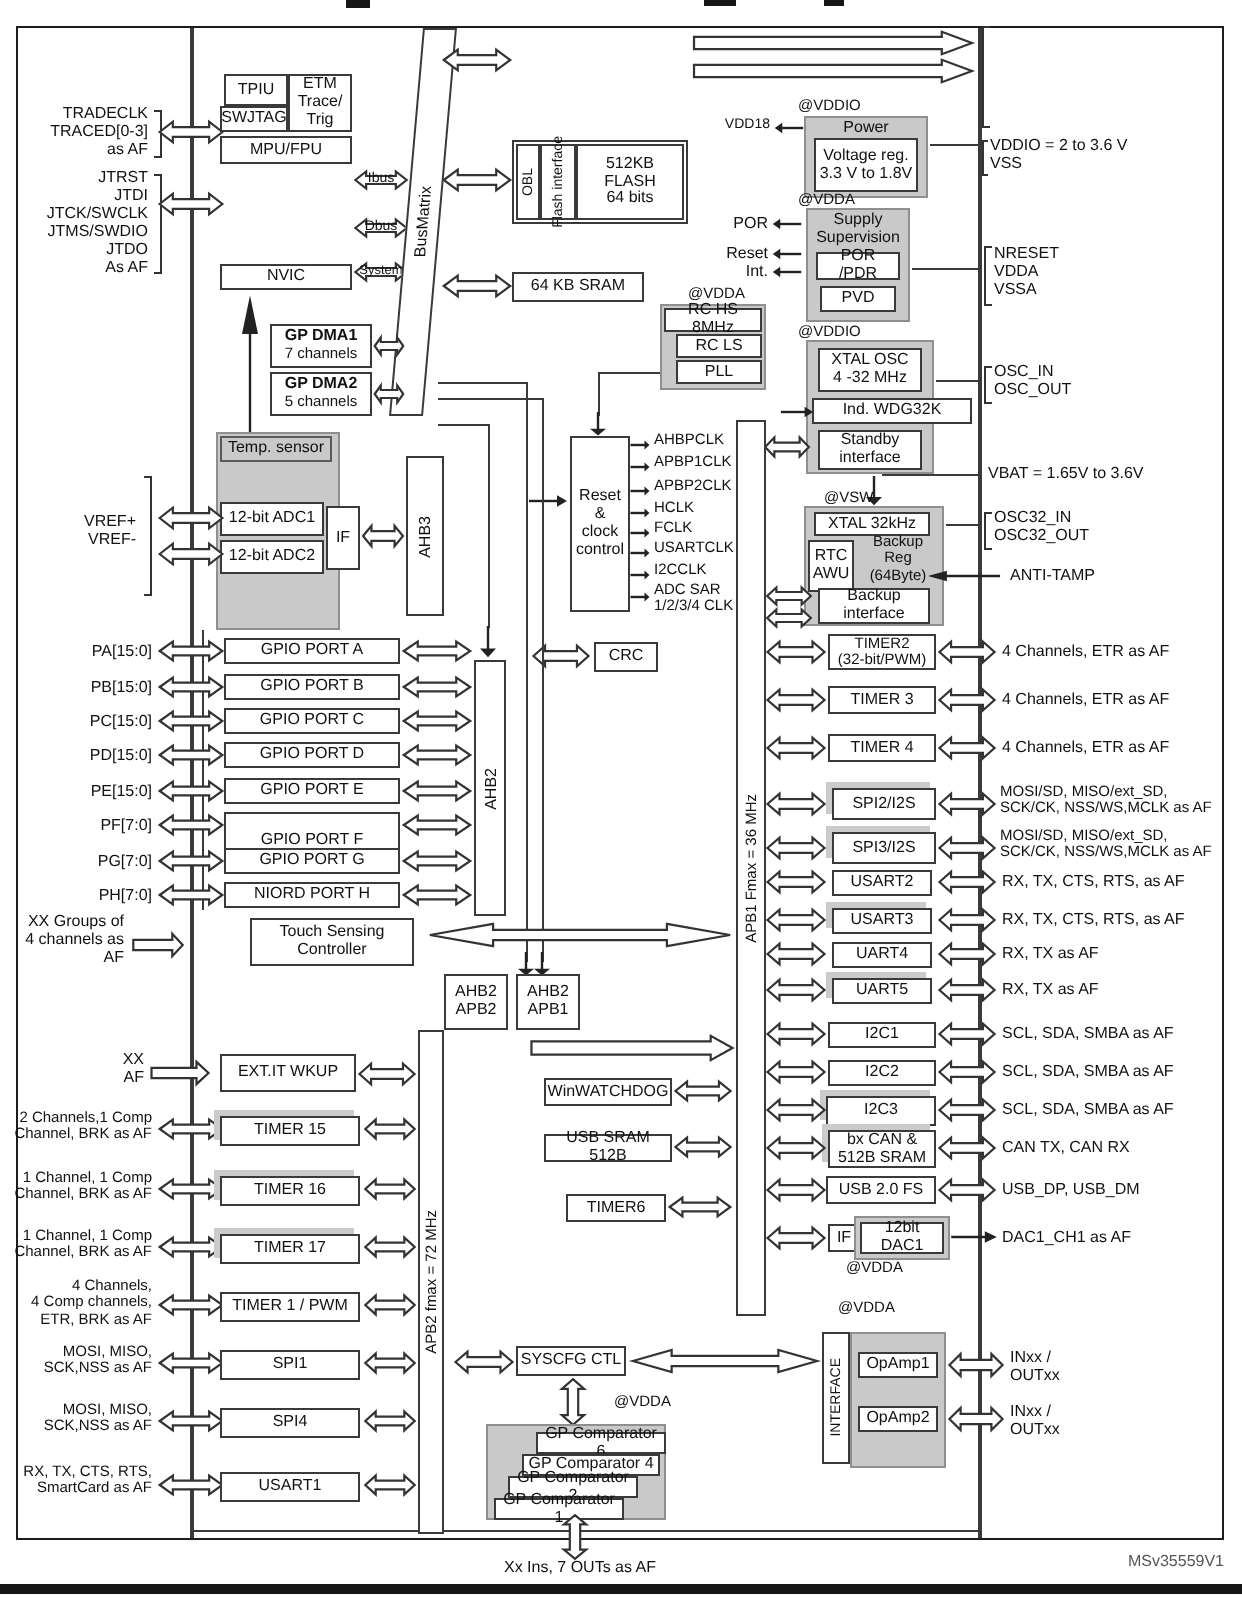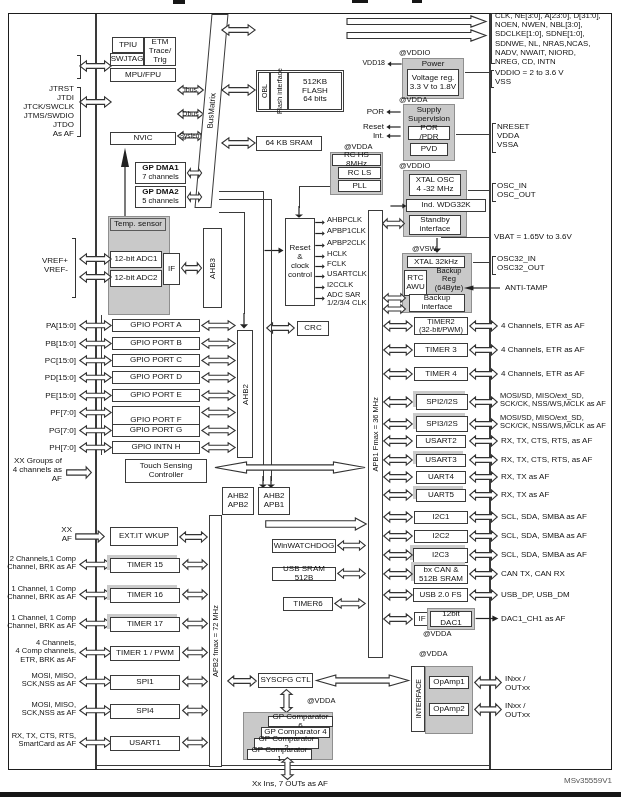--- a/index.html
+++ b/index.html
@@ -80,20 +80,23 @@
   <div class="mark" style="left:173px;top:0;width:12px;height:4px"></div>
   <div class="mark" style="left:352px;top:0;width:16px;height:3px"></div>
   <div class="mark" style="left:412px;top:0;width:10px;height:3px"></div>
 
   <div class="border-box" style="left:8px;top:13px;width:604px;height:757px"></div>
   <div class="vline" style="left:95px;top:14px;width:2px;height:755px"></div>
   <div class="vline" style="left:101px;top:315px;width:1px;height:140px"></div>
   <div class="vline" style="left:489px;top:14px;width:2px;height:755px"></div>
   <div class="hline" style="left:96px;top:765px;width:393px;height:1px"></div>
 
+  <div class="lb r" style="left:0;top:52px;width:74px">TRADECLK
+TRACED[0-3]
+as AF</div>
   <div class="bracket-r" style="left:77px;top:55px;width:4px;height:24px"></div>
   <svg class="arr" style="left:79px;top:60px" width="33" height="12" viewBox="0 0 40 14" preserveAspectRatio="none">
       <use href="#dh"></use>
     </svg>
   <div class="lb r" style="left:2px;top:84px;width:72px">JTRST
 JTDI
 JTCK/SWCLK
 JTMS/SWDIO
 JTDO
 As AF</div>
@@ -168,26 +171,20 @@
       <use href="#dh"></use>
     </svg>
 
   <svg class="arr" style="left:346px;top:15px" width="141" height="13" viewBox="0 0 140 15" preserveAspectRatio="none">
       <use href="#bigr"></use>
     </svg>
   <svg class="arr" style="left:346px;top:29px" width="141" height="13" viewBox="0 0 140 15" preserveAspectRatio="none">
       <use href="#bigr"></use>
     </svg>
   <div class="bracket" style="left:491px;top:13px;width:4px;height:51px"></div>
-  <div class="lb" style="left:495px;top:11px;width:122px;font-size:7.8px;line-height:1.18">CLK, NE[3:0], A[23:0], D[31:0],
-NOEN, NWEN, NBL[3:0],
-SDCLKE[1:0], SDNE[1:0],
-SDNWE, NL, NRAS,NCAS,
-NADV, NWAIT, NIORD,
-NREG, CD, INTN</div>
   <div class="bracket" style="left:491px;top:70px;width:3px;height:18px"></div>
   <div class="lb" style="left:495px;top:68px;width:100px">VDDIO = 2 to 3.6 V
 VSS</div>
 
   <div class="lb s75" style="left:399px;top:49px;width:44px">@VDDIO</div>
   <div class="bx gy col" style="left:402px;top:58px;width:62px;height:41px;justify-content:flex-start;padding-top:1px">
     <div>Power</div>
   </div>
   <div class="bx" style="left:407px;top:69px;width:52px;height:27px">Voltage reg.
 3.3 V to 1.8V</div>
@@ -416,21 +413,21 @@
       <use href="#dh"></use>
     </svg>
   <div class="bx" style="left:112px;top:424px;width:88px;height:13px">GPIO PORT G</div>
   <svg class="arr" style="left:201px;top:425px" width="35" height="11" viewBox="0 0 40 14" preserveAspectRatio="none">
       <use href="#dh"></use>
     </svg>
   <div class="lb r" style="left:8px;top:443px;width:68px">PH[7:0]</div>
   <svg class="arr" style="left:79px;top:442px" width="33" height="11" viewBox="0 0 40 14" preserveAspectRatio="none">
       <use href="#dh"></use>
     </svg>
-  <div class="bx" style="left:112px;top:441px;width:88px;height:13px">GPIO INTN H</div>
+  <div class="bx" style="left:112px;top:441px;width:88px;height:13px">NIORD PORT H</div>
   <svg class="arr" style="left:201px;top:442px" width="35" height="11" viewBox="0 0 40 14" preserveAspectRatio="none">
       <use href="#dh"></use>
     </svg>
   <div class="vb" style="left:237px;top:330px;width:16px;height:128px">
     <span class="vt">AHB2</span>
   </div>
 
   <div class="lb r" style="left:0;top:456px;width:62px">XX Groups of
 4 channels as
 AF</div>

